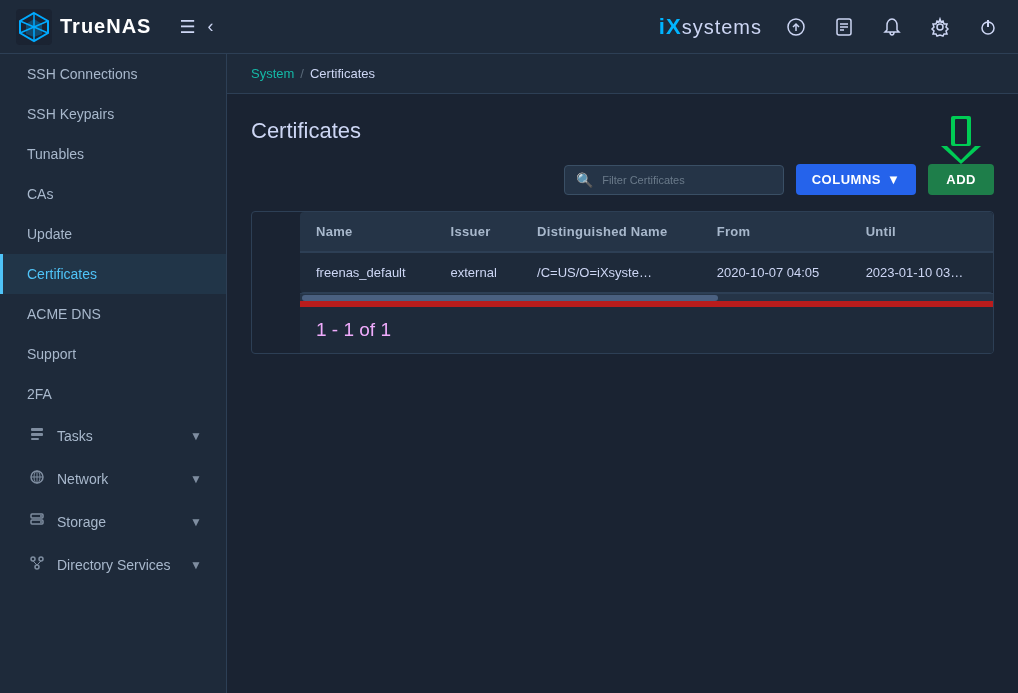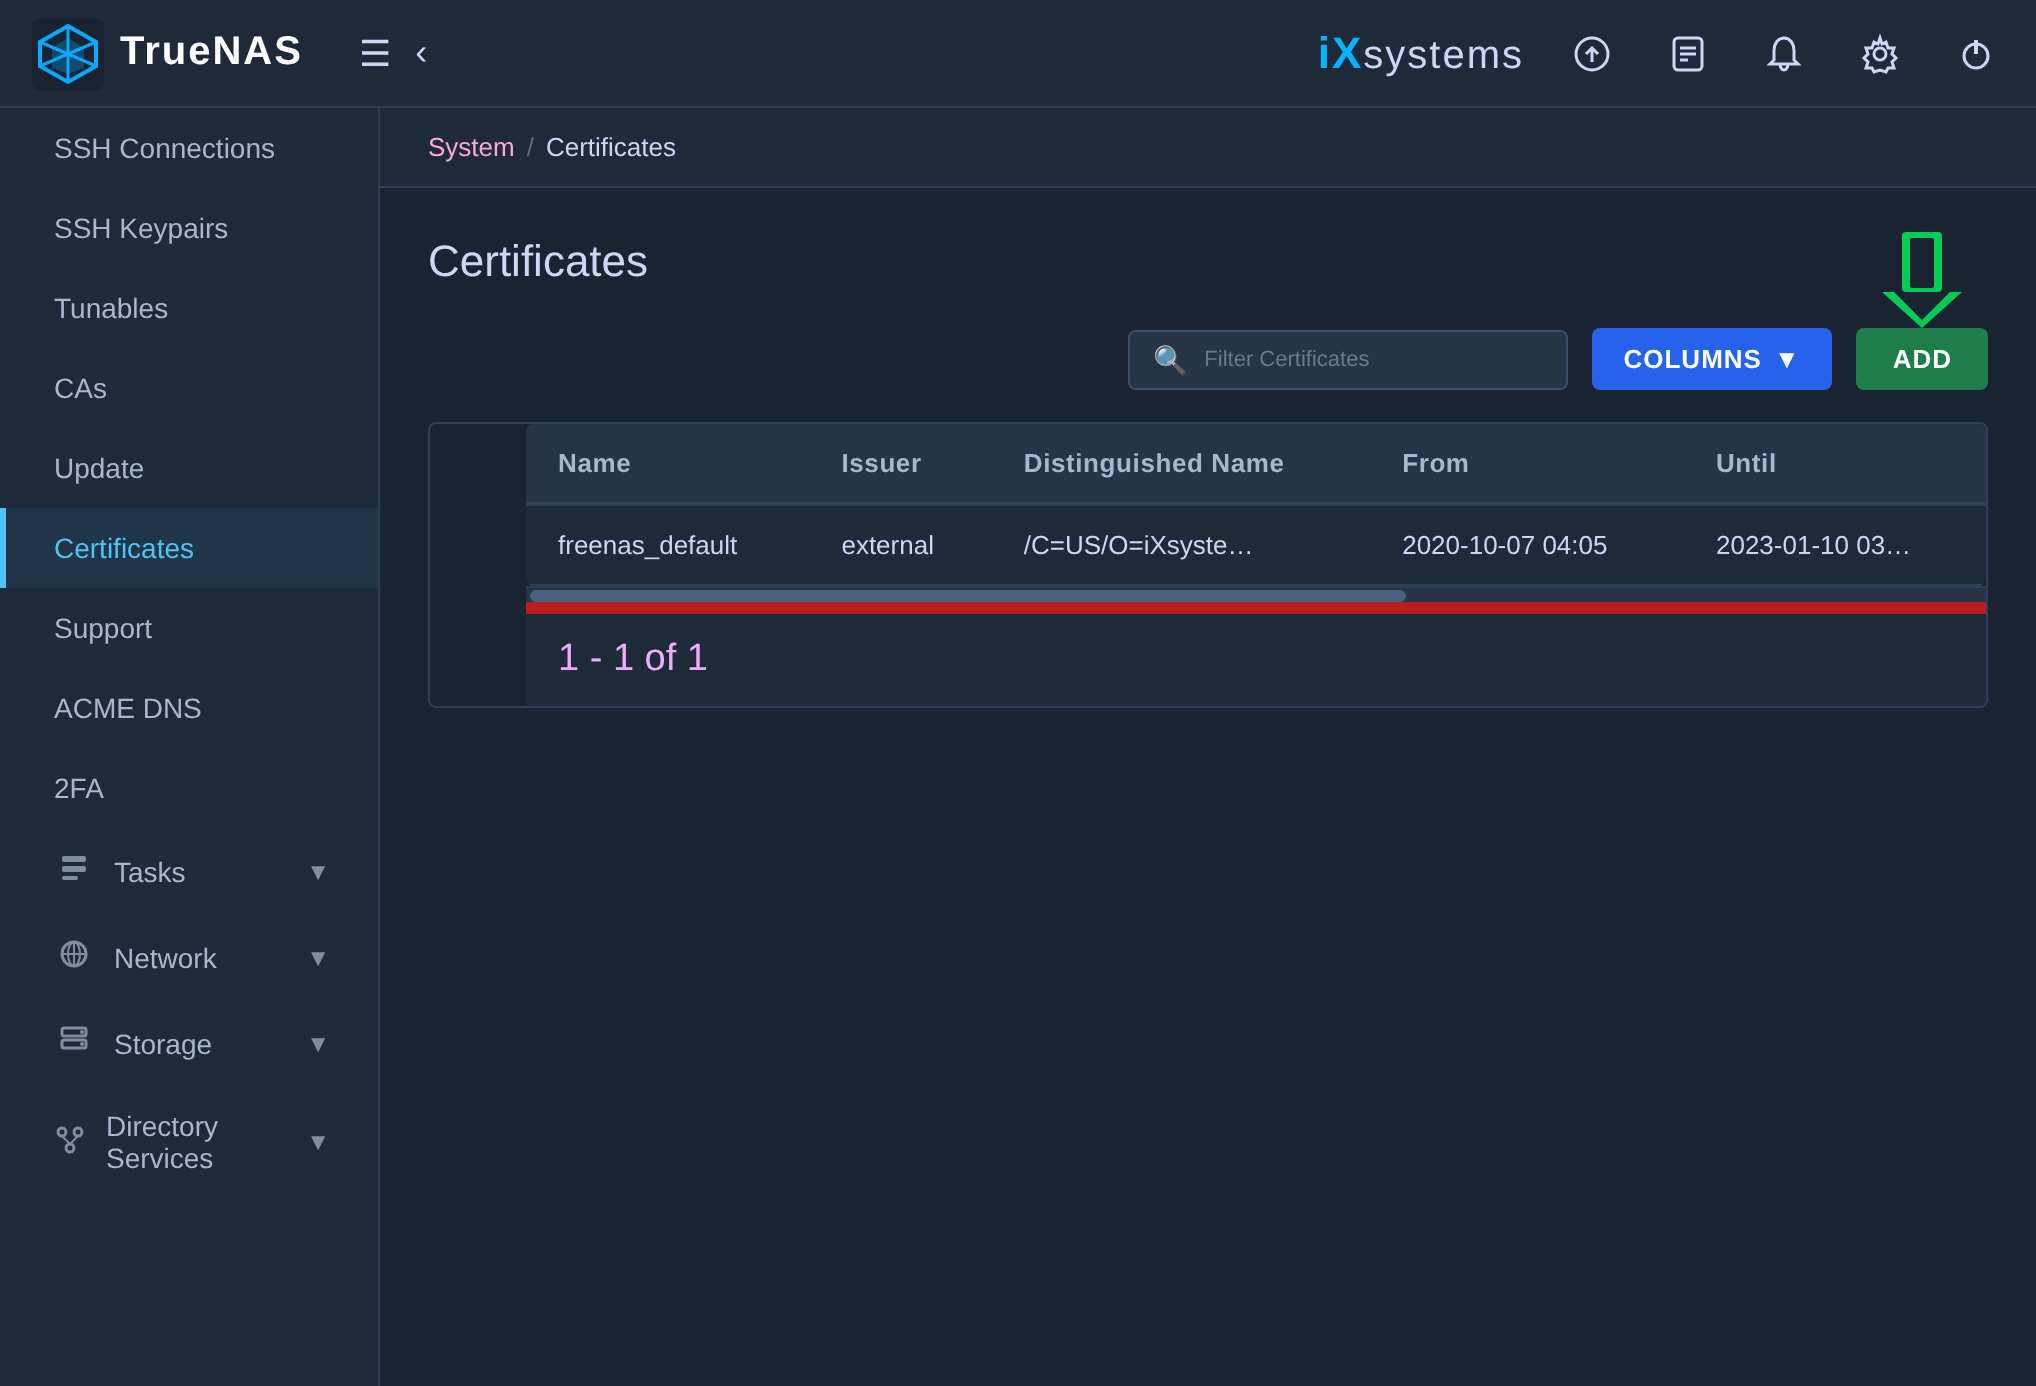--- a/index.html
+++ b/index.html
@@ -78,21 +78,21 @@
 
     
     .main-layout {
       display: flex;
       flex: 1;
       overflow: hidden;
     }
 
     
     .sidebar {
-      width: 190px;
+      width: 227px;
       background: #1e2a3a;
       flex-shrink: 0;
       overflow-y: auto;
       border-right: 1px solid #2d3f55;
     }
     .sidebar-item {
       display: flex;
       align-items: center;
       padding: 12px 24px;
       cursor: pointer;
@@ -133,21 +133,21 @@
       background: #1e2a3a;
       border-bottom: 1px solid #2d3f55;
     }
     .breadcrumb {
       display: flex;
       align-items: center;
       gap: 6px;
       font-size: 13px;
       color: #a8b8cc;
     }
-    .breadcrumb a { color: #f9a8d4; text-decoration: none; }
+    .breadcrumb a { color: #14b8a6; text-decoration: none; }
     .breadcrumb .sep { color: #5a6a7a; }
     .breadcrumb .current { color: #cdd6f4; }
     .breadcrumb-right {
       font-size: 12px;
       color: #6a7a8a;
     }
 
     
     .page-content {
       padding: 24px;
@@ -378,24 +378,24 @@
     <div class="sidebar-item">
       <span>CAs</span>
     </div>
     <div class="sidebar-item">
       <span>Update</span>
     </div>
     <div class="sidebar-item active">
       <span>Certificates</span>
     </div>
     <div class="sidebar-item">
+      <span>ACME DNS</span>
+    </div>
+    <div class="sidebar-item">
       <span>Support</span>
-    </div>
-    <div class="sidebar-item">
-      <span>ACME DNS</span>
     </div>
     <div class="sidebar-item">
       <span>2FA</span>
     </div>
     <div class="sidebar-item">
       <span class="item-icon">
         <svg width="16" height="16" viewBox="0 0 16 16">
             <rect x="2" y="2" width="12" height="3" rx="1" fill="#a8b8cc"></rect>
             <rect x="2" y="7" width="12" height="3" rx="1" fill="#a8b8cc"></rect>
             <rect x="2" y="12" width="8" height="2" rx="1" fill="#a8b8cc"></rect>

